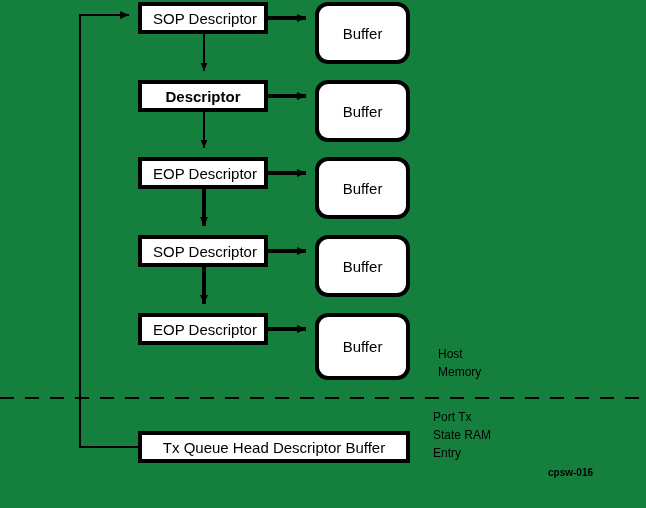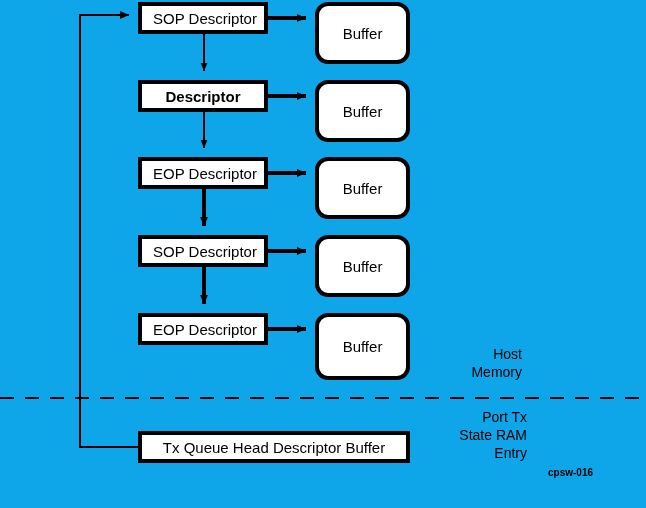--- a/index.html
+++ b/index.html
@@ -4,21 +4,21 @@
 <style>
   html, body {
     margin: 0;
     padding: 0;
     background: #ffffff;
   }
   #diagram-root {
     position: relative;
     width: 646px;
     height: 508px;
-    background: #0ea5e9;
+    background: #15803d;
     font-family: "Liberation Sans", sans-serif;
     overflow: hidden;
   }
   .node {
     position: absolute;
     box-sizing: border-box;
     background: #ffffff;
     border: 4px solid #000000;
     display: flex;
     align-items: center;
@@ -39,23 +39,23 @@
   .node.buffer {
     justify-content: center;
     border-radius: 13px;
   }
   .node.queue {
     justify-content: center;
   }
   .side-label {
     position: absolute;
     color: #000000;
-    font-size: 14px;
+    font-size: 12px;
     line-height: 18px;
-    text-align: right;
+    text-align: left;
     white-space: pre;
   }
   .fig-id {
     position: absolute;
     color: #000000;
     font-size: 10px;
     font-weight: bold;
     line-height: 11px;
     white-space: nowrap;
   }

